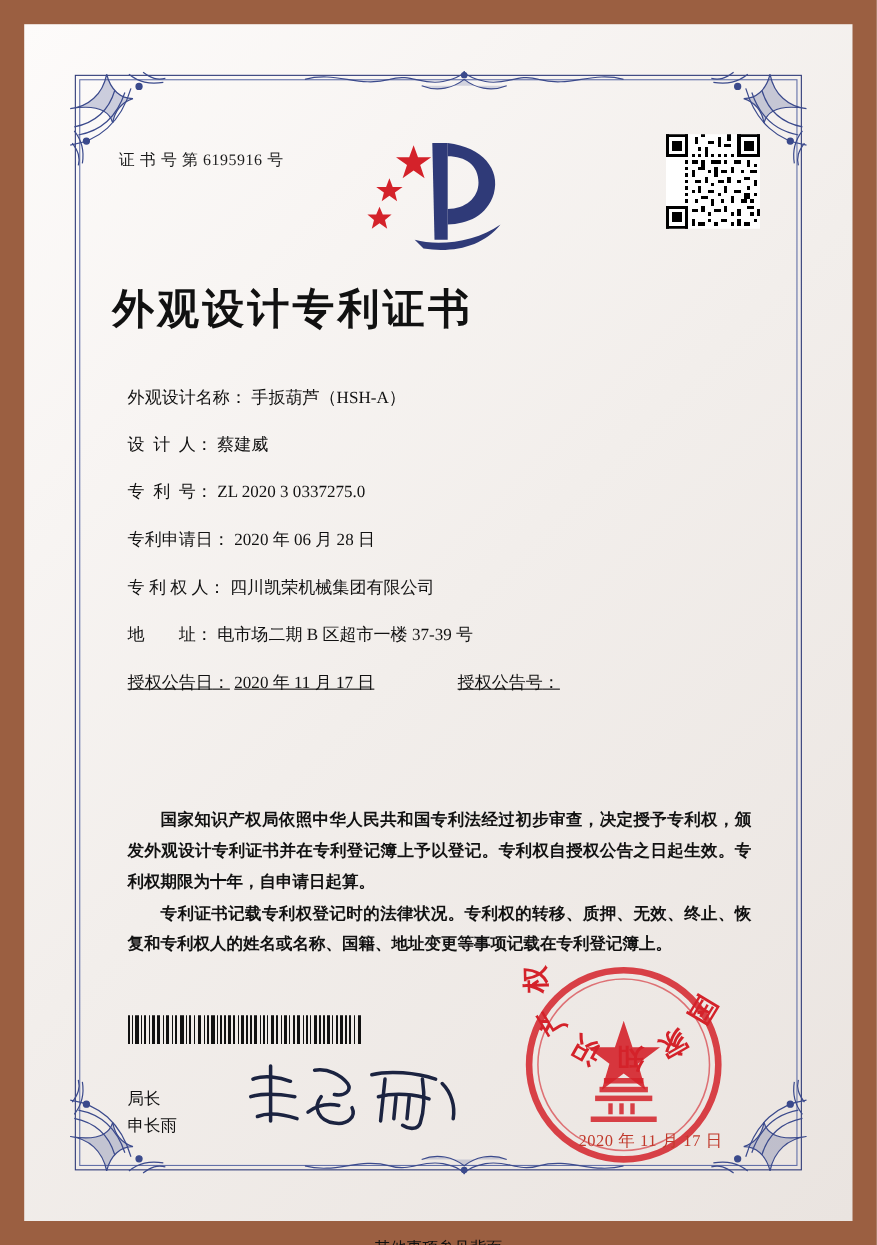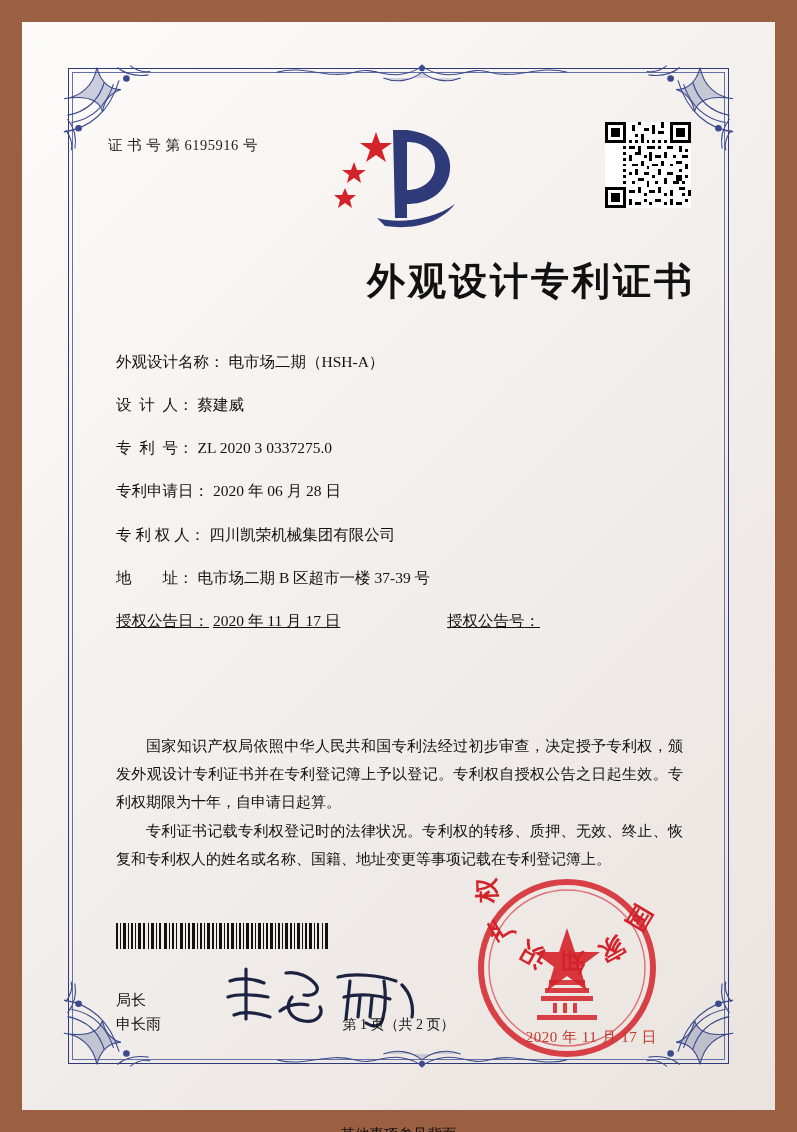--- a/index.html
+++ b/index.html
@@ -92,23 +92,23 @@
     position: absolute;
     left: 50%;
     top: 12px;
     transform: translateX(-50%);
     width: 140px;
     height: 110px;
   }
 
   .title {
     position: absolute;
-    left: 0; right: 0;
+    left: 0; right: 12px;
     top: 148px;
-    text-align: right;
+    text-align: left;
     font-size: 38px;
     font-weight: bold;
     letter-spacing: 3px;
     color: #111;
     font-family: "DejaVu Serif", serif;
   }
 
   .fields {
     position: absolute;
     left: 14px;
@@ -130,33 +130,33 @@
   .f-colon { flex: 0 0 auto; padding-right: 4px; }
   .f-value { flex: 1 1 auto; }
   .f-value .line2 { display: block; }
   .pair-row {
     display: flex;
     align-items: flex-start;
     margin-bottom: 14px;
     text-decoration: underline;
   }
   .pair-row .left { flex: 0 0 300px; display: flex; }
-  .pair-row .right { flex: 1 1 auto; display: flex; margin-left: 31px; }
+  .pair-row .right { flex: 1 1 auto; display: flex; }
 
   .para {
     position: absolute;
     left: 14px;
     right: 12px;
     top: 625px;
     font-size: 15px;
     line-height: 1.85;
     color: #111;
     text-align: justify;
   }
-  .para p { margin: 0 0 2px 0; text-indent: 2em; }
+  .para p { margin: 0 0 2px 0; text-indent: 2em; font-weight: bold; }
 
   .barcode {
     position: absolute;
     left: 14px;
     top: 815px;
     width: 215px;
     height: 26px;
   }
 
   .signature-block {
@@ -418,21 +418,21 @@
         </svg>
       </div>
 
       <div class="title">外观设计专利证书</div>
 
       <div class="fields">
 
         <div class="field-row">
           <span class="f-label">外观设计名称</span>
           <span class="f-colon">：</span>
-          <span class="f-value">电市场二期（HSH-A）</span>
+          <span class="f-value">手扳葫芦（HSH-A）</span>
         </div>
 
         <div class="field-row">
           <span class="f-label">设  计  人</span>
           <span class="f-colon">：</span>
           <span class="f-value">蔡建威</span>
         </div>
 
         <div class="field-row">
           <span class="f-label">专  利  号</span>
@@ -585,18 +585,17 @@
             <path id="sealArc" d="M 92 178 m -72 0 a 72 72 0 1 1 144 0" transform="rotate(180 92 92)"></path>
           </defs>
           <text font-family="DejaVu Serif, serif" font-size="25" font-weight="bold" fill="#d4222a" letter-spacing="12">
             <textPath href="#sealArc" startOffset="9%">国家知识产权局</textPath>
           </text>
         </svg>
       </div>
 
       <div class="seal-date">2020 年 11 月 17 日</div>
 
-      <div class="page-no">第 1 页（共 2 页）</div>
     </div>
 
     <div class="footer-note" style="bottom:-34px;">其他事项参见背面</div>
   </div>
 </div>
 
 </body></html>

